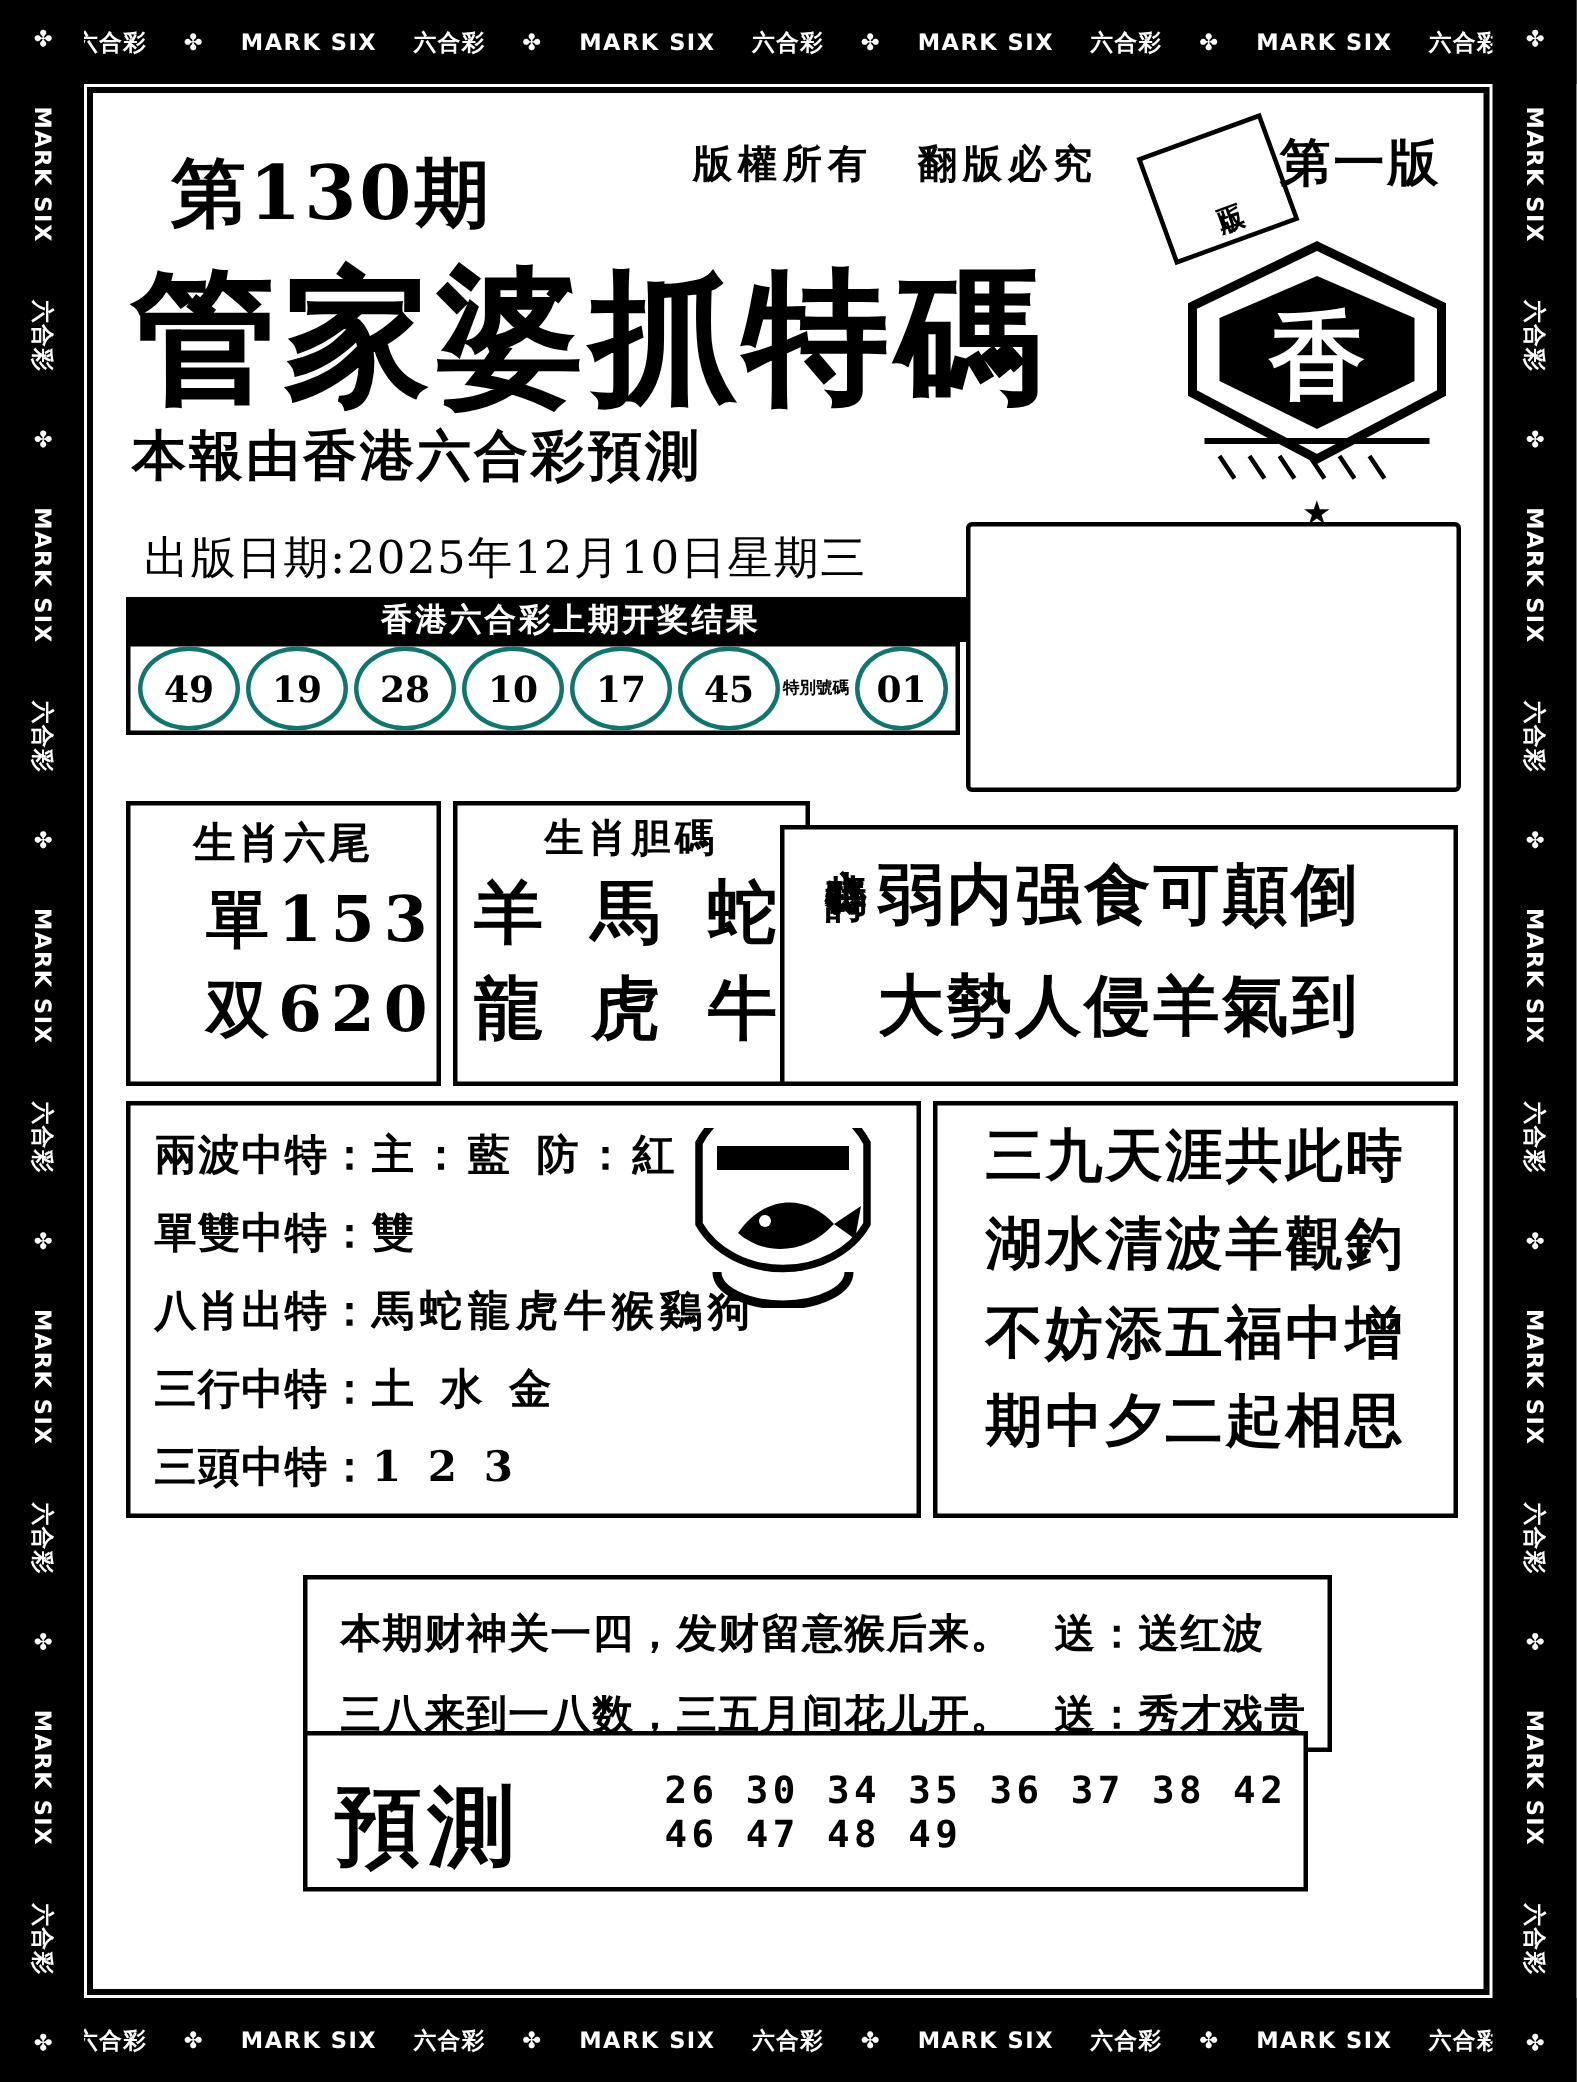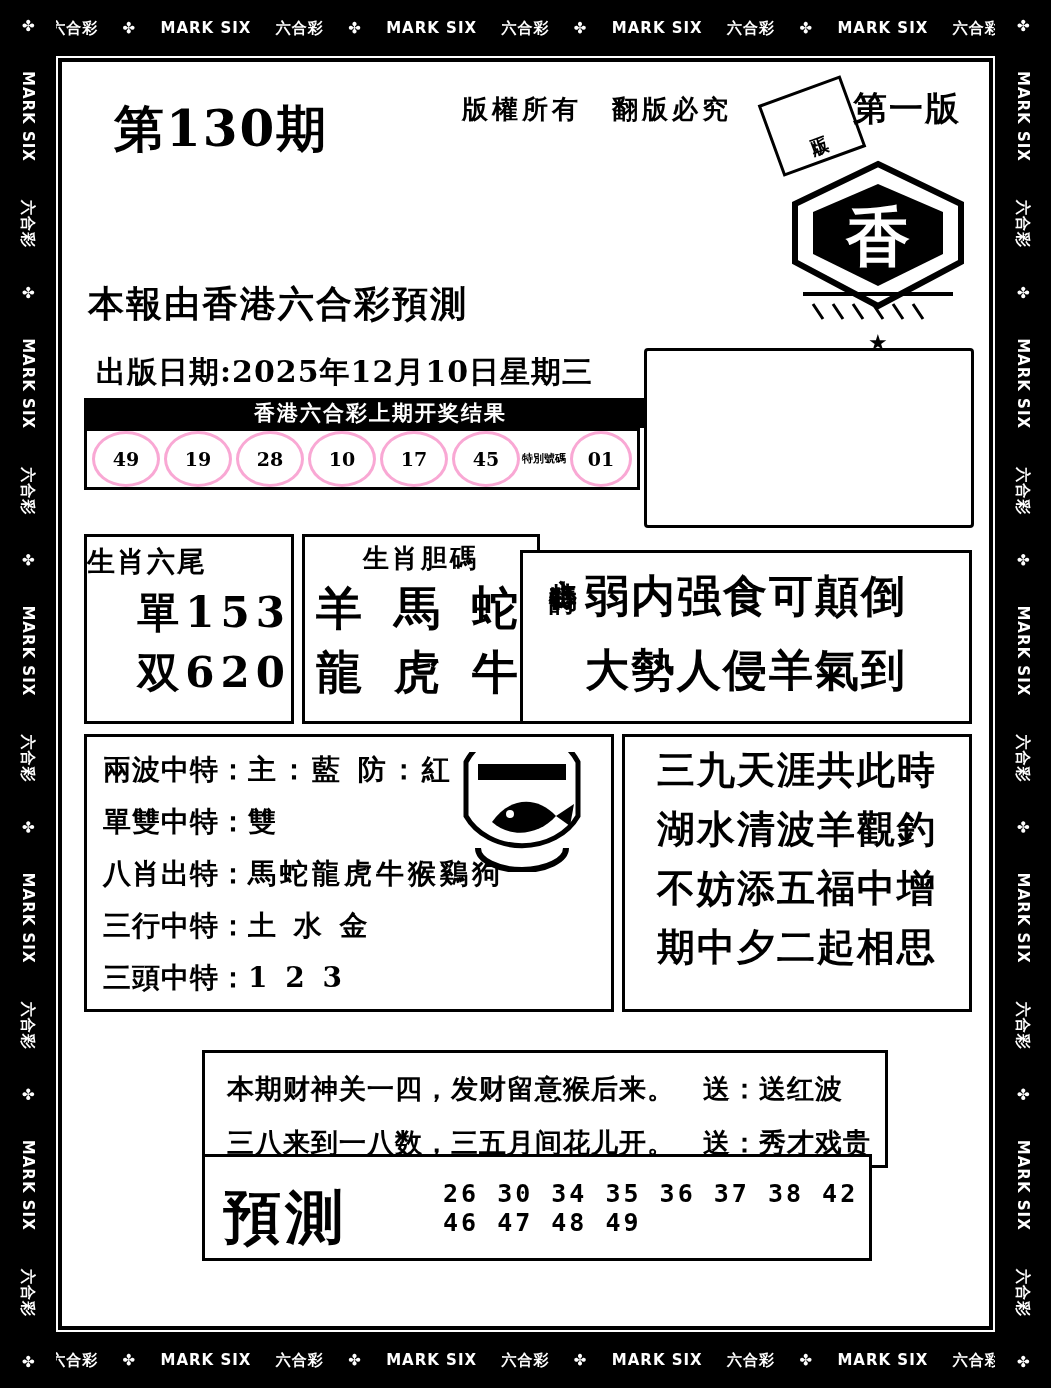--- a/index.html
+++ b/index.html
@@ -45,46 +45,46 @@
   .bigtitle{position:absolute;left:26px;top:100px;font-size:96px;font-weight:bold;
     font-family:"DejaVu Serif","Liberation Serif",serif;letter-spacing:6px;
     -webkit-text-stroke:1px #000;}
   .subtitle{position:absolute;left:26px;top:218px;font-size:36px;font-weight:bold;
     font-family:"DejaVu Serif","Liberation Serif",serif;letter-spacing:2px;}
 
   
   .logo{position:absolute;right:16px;top:82px;width:190px;height:190px;}
   .logo svg{width:100%;height:100%;}
 
-  .pubdate{position:absolute;left:34px;top:290px;font-size:30px;font-weight:bold;
+  .pubdate{position:absolute;left:34px;top:290px;font-size:30px;font-weight:normal;
     font-family:"DejaVu Serif","Liberation Serif",serif;letter-spacing:1px;}
 
   
   .res-title{position:absolute;left:22px;top:336px;width:593px;height:30px;background:#000;
     color:#fff;font-size:21px;font-weight:bold;text-align:center;line-height:30px;letter-spacing:2px;}
   .res-box{position:absolute;left:22px;top:366px;width:556px;height:62px;border:3px solid #000;
     box-sizing:border-box;}
   .balls{position:absolute;left:26px;top:368px;width:552px;height:58px;display:flex;
     align-items:center;}
-  .ball{width:62px;height:50px;border:3px solid #f9a8d4;border-radius:50%;
-    display:flex;align-items:center;justify-content:center;font-size:19px;font-weight:bold;
+  .ball{width:62px;height:50px;border:3px solid #0f766e;border-radius:50%;
+    display:flex;align-items:center;justify-content:center;font-size:24px;font-weight:bold;
     font-family:"DejaVu Serif","Liberation Serif",serif;margin-left:4px;background:#fff;}
   .sp-label{width:44px;font-size:11px;font-weight:bold;line-height:1.05;text-align:center;
     margin-left:2px;}
   .ball.small{width:56px;}
 
   
   .blankbox{position:absolute;left:582px;top:286px;width:330px;height:180px;
     border:3px solid #000;box-sizing:border-box;background:#fff;border-radius:4px;}
   .star1{position:absolute;left:806px;top:268px;font-size:22px;}
 
   
   .box{position:absolute;border:3px solid #000;box-sizing:border-box;background:#fff;}
   .b-zodiac{left:22px;top:472px;width:210px;height:190px;}
-  .b-zodiac .hdr{font-size:28px;font-weight:bold;text-align:left;margin-top:6px;
+  .b-zodiac .hdr{font-size:28px;font-weight:bold;text-align:center;margin-top:6px;
     font-family:"DejaVu Serif","Liberation Serif",serif;letter-spacing:2px;}
   .b-zodiac .line{font-size:42px;font-weight:bold;text-align:right;letter-spacing:6px;
     font-family:"DejaVu Serif","Liberation Serif",serif;margin-top:4px;}
 
   .b-code{left:240px;top:472px;width:238px;height:190px;}
   .b-code .hdr{font-size:26px;font-weight:bold;text-align:center;margin-top:4px;
     font-family:"DejaVu Serif","Liberation Serif",serif;letter-spacing:3px;}
   .b-code .line{font-size:46px;font-weight:bold;text-align:center;letter-spacing:8px;
     font-family:"DejaVu Serif","Liberation Serif",serif;margin-top:2px;}
 
@@ -209,20 +209,21 @@
   <div class="frame">
     <div class="inner">
 
       <div class="issue">第130期</div>
       <div class="copyright">版權所有　翻版必究</div>
       <div class="edition">第一版</div>
       <div class="seal">
         <span>正版</span>
       </div>
 
+      <div class="bigtitle">管家婆抓特碼</div>
       <div class="subtitle">本報由香港六合彩預測</div>
 
       <div class="logo">
         <svg viewBox="0 0 190 190">
           <polygon points="95,20 178,60 178,118 95,162 12,118 12,60" fill="none" stroke="#000" stroke-width="6"></polygon>
           <polygon points="95,40 160,68 160,110 95,142 30,110 30,68" fill="#000"></polygon>
           <text x="95" y="115" font-size="64" font-weight="bold" fill="#fff" text-anchor="middle" font-family="DejaVu Serif, serif">香</text>
           <path d="M20,150 L170,150" stroke="#000" stroke-width="4"></path>
           <path d="M30,160 L40,175 M50,160 L60,175 M70,160 L80,175 M90,160 L100,175 M110,160 L120,175 M130,160 L140,175" stroke="#000" stroke-width="3"></path>
         </svg>

